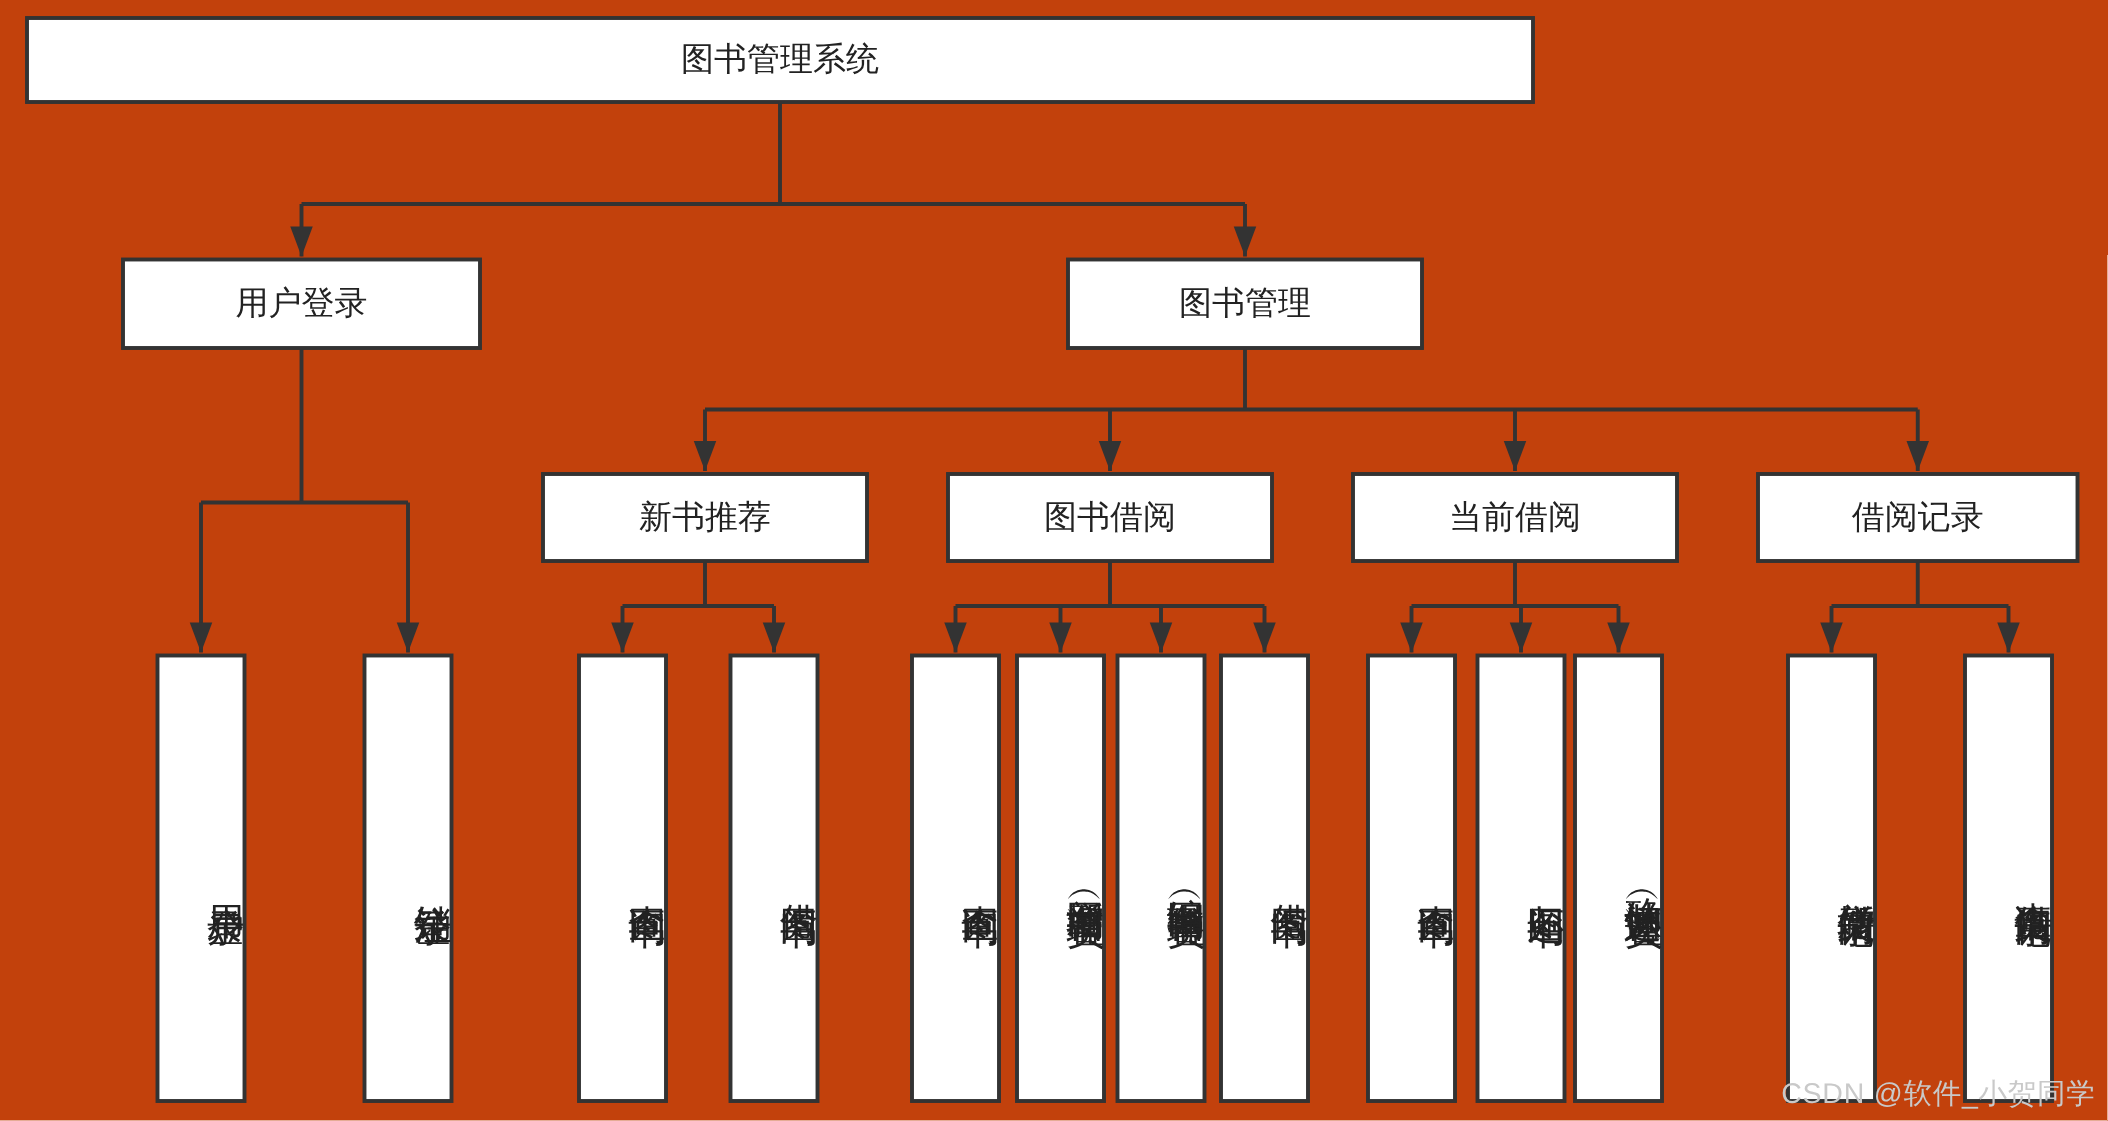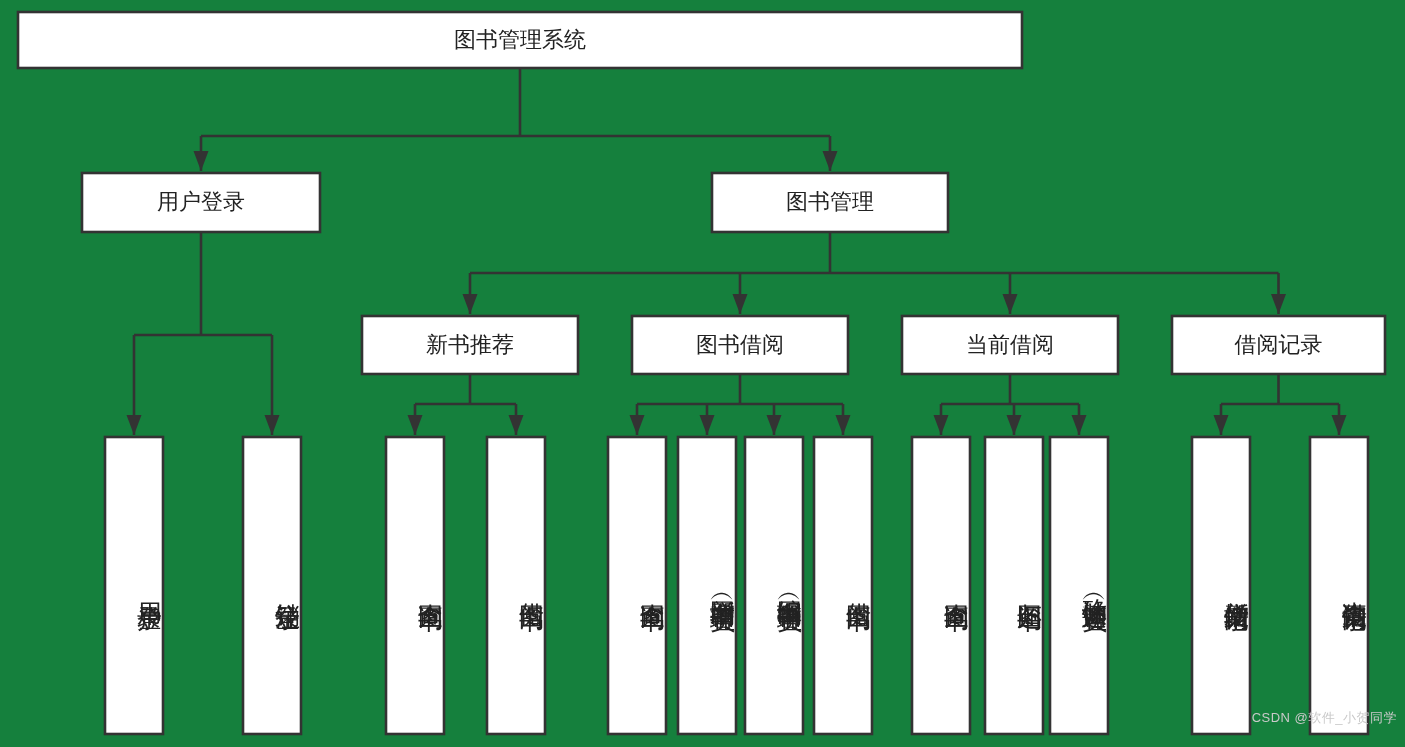--- a/index.html
+++ b/index.html
@@ -4,21 +4,21 @@
 <style>
   html, body {
     margin: 0;
     padding: 0;
     background: #ffffff;
   }
   #stage {
     position: relative;
     width: 1405px;
     height: 747px;
-    background: #15803d;
+    background: #c2410c;
     overflow: hidden;
     font-family: "Liberation Sans", "DejaVu Sans", sans-serif;
   }
   #diagram {
     position: absolute;
     top: 0;
     left: 0;
     width: 1405px;
     height: 747px;
   }
@@ -56,23 +56,23 @@
     text-align: center;
     display: flex;
     align-items: flex-start;
     justify-content: center;
     white-space: nowrap;
     pointer-events: none;
   }
   .watermark {
     position: absolute;
     right: 8px;
-    bottom: 20px;
+    bottom: 5px;
     font-family: "Liberation Sans", "DejaVu Sans", sans-serif;
-    font-size: 13px;
+    font-size: 19px;
     color: #c9c9c9;
     letter-spacing: 0.5px;
     white-space: nowrap;
   }
 </style>
 </head>
 <body>
 
 <div id="stage">
 

